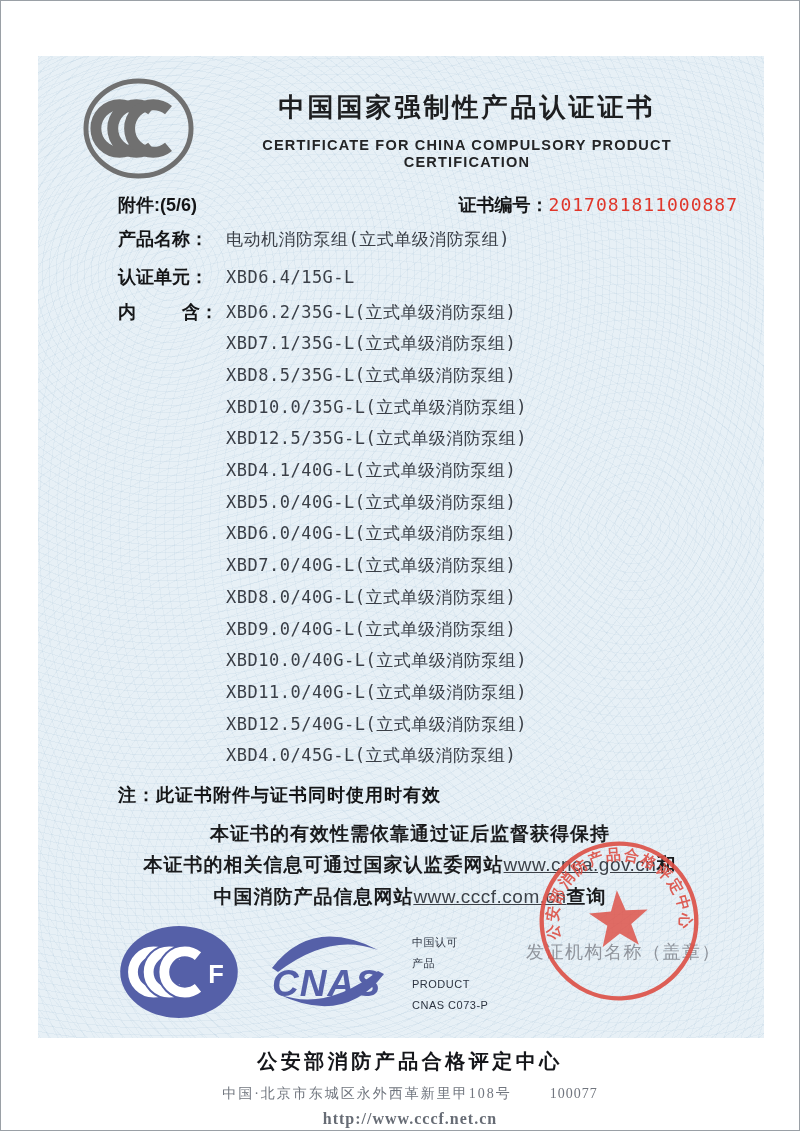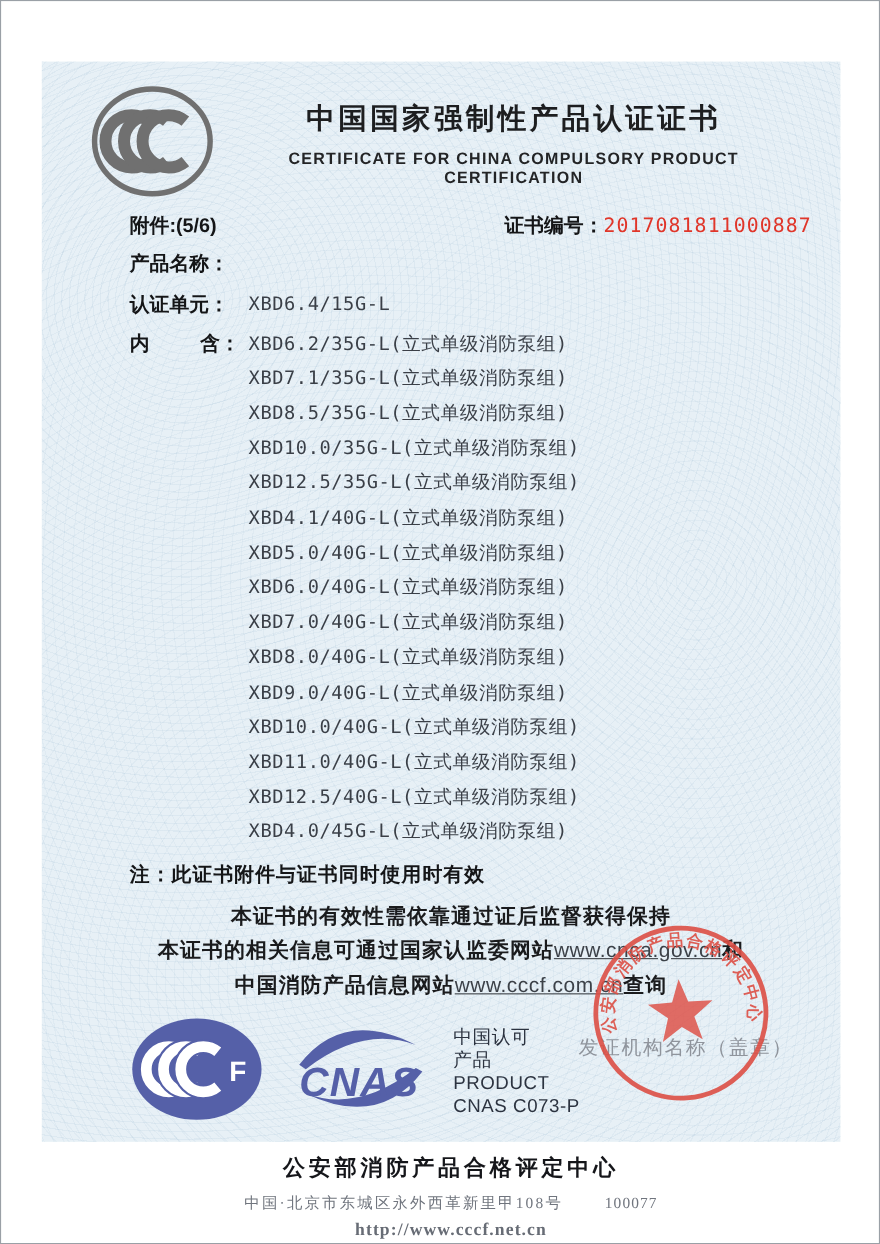--- a/index.html
+++ b/index.html
@@ -35,21 +35,21 @@
   .kv .k{width:100px;margin-right:8px;display:flex;justify-content:space-between;font-weight:bold;font-size:18px;color:#141517;flex:0 0 100px;}
   .val{font-family:"DejaVu Sans Mono",monospace;font-size:17px;color:#3a3f47;letter-spacing:.5px;}
   .inc-first{height:32px;}
   .inc{margin-left:144px;height:31.7px;display:flex;align-items:center;}
   .note{margin-left:36px;margin-top:6px;height:34px;display:flex;align-items:center;font-weight:bold;font-size:18px;color:#141517;letter-spacing:1px;}
   .statements{text-align:center;margin-top:6px;line-height:31.5px;font-weight:bold;font-size:19px;color:#1a1b1d;letter-spacing:1px;}
   .url{font-weight:normal;font-family:"Liberation Sans",sans-serif;text-decoration:underline;letter-spacing:.5px;color:#3c4148;}
   .logos{display:flex;align-items:center;margin-top:12px;height:100px;}
   .cccf-logo{margin-left:36px;flex:0 0 122px;}
   .cnas-logo{margin-left:24px;flex:0 0 128px;}
-  .accred{margin-left:20px;font-size:17px;color:#2c3340;line-height:21px;letter-spacing:.5px;}
+  .accred{margin-left:20px;font-size:11px;color:#2c3340;line-height:21px;letter-spacing:.5px;}
   .seal-backing{
     position:absolute;left:488px;top:884px;width:230px;
     font-family:"Liberation Serif",serif;font-size:18px;color:#8f949c;
     letter-spacing:1.5px;z-index:1;
   }
   .stamp{position:absolute;left:494px;top:778px;width:174px;height:174px;z-index:2;opacity:.9;}
   .footer{ text-align:center;margin-top:24px;}
   .org{font-size:20px;font-weight:bold;letter-spacing:3.5px;color:#15161a;}
   .addr{margin-top:10px;font-family:"Liberation Serif",serif;font-size:14px;color:#70757e;letter-spacing:2px;}
   .addr .post{margin-left:38px;letter-spacing:1px;}
@@ -82,20 +82,21 @@
 
   <div class="row1">
     <span class="b">附件:(5/6)</span>
     <span>
       <span class="b">证书编号：</span><span class="certno">2017081811000887</span>
     </span>
   </div>
 
   <div class="kv">
     <span class="k">产品名称：</span>
+    <span class="val">电动机消防泵组(立式单级消防泵组)</span>
   </div>
 
   <div class="kv">
     <span class="k">认证单元：</span>
     <span class="val">XBD6.4/15G-L</span>
   </div>
 
   <div class="kv inc-first">
     <span class="k">
       <span>内</span>

